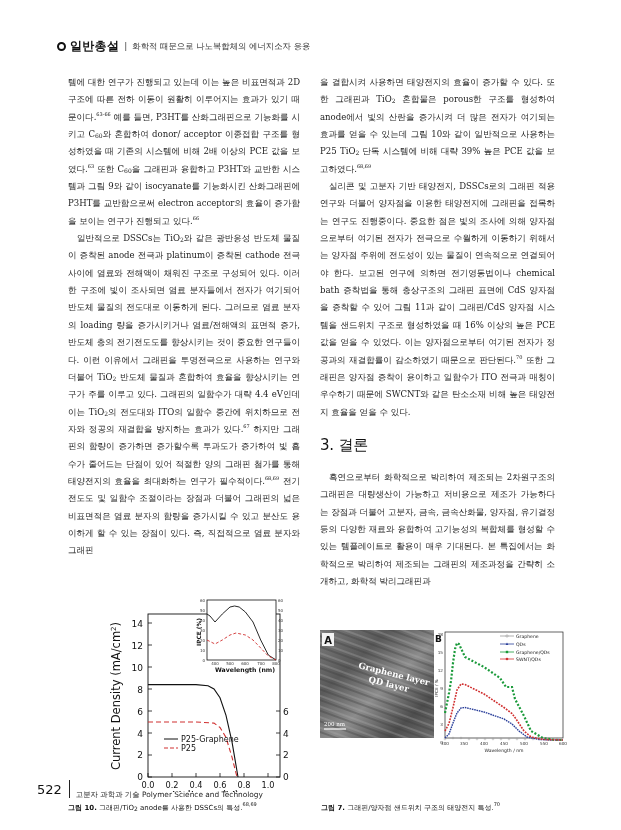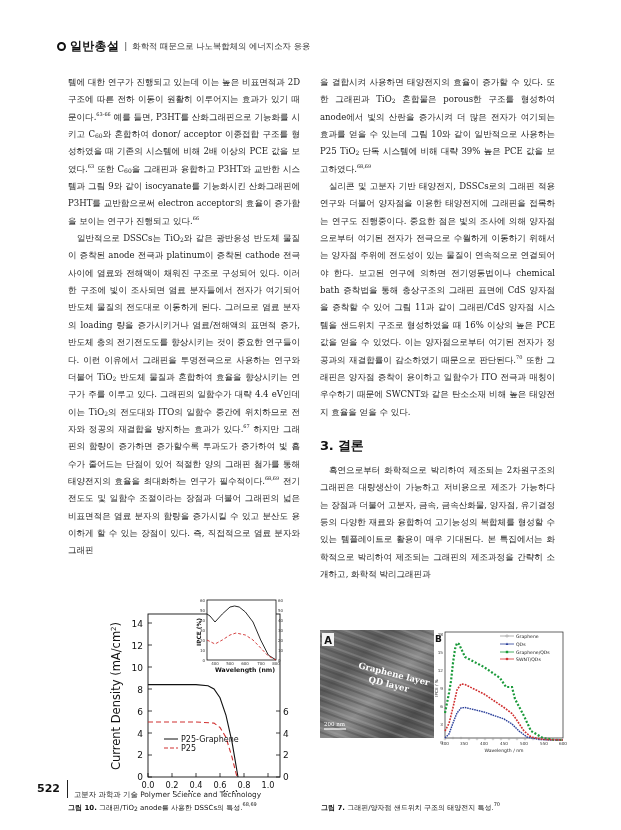--- a/index.html
+++ b/index.html
@@ -13,29 +13,29 @@
   .header .title { font-size: 8.4px; color: #333; }
 
   .col { position: absolute; font-size: 8.55px; line-height: 17.35px; text-align: justify; }
   .col.left { left: 68px; top: 74px; width: 232px; }
   .col.right { left: 320px; top: 74px; width: 235px; }
   .col p { text-align: justify; text-align-last: left; }
   .col p.indent { text-indent: 9px; }
   sup { font-size: 5px; line-height: 0; vertical-align: 4px; }
   sub { font-size: 6px; line-height: 0; vertical-align: -1px; }
   .heading { font-family: "DejaVu Sans", "Liberation Sans", sans-serif; font-size: 8.4px; letter-spacing: -0.2px; margin: 17px 0 0 0; line-height: 17px; color: #111; }
-  .heading.big { font-size: 13px; font-weight: bold; margin-top: 16px; margin-bottom: 8px; }
+  .heading.big { font-size: 15px; font-weight: normal; margin-top: 16px; margin-bottom: 15px; }
 
   .fig10 { position: absolute; left: 58px; top: 592px; width: 250px; height: 200px; }
   .fig11 { position: absolute; left: 318px; top: 628px; width: 260px; height: 150px; }
   .caption { position: absolute; font-family: "DejaVu Sans", "Liberation Sans", sans-serif; font-size: 7px; color: #111; white-space: nowrap; }
   .caption b { font-weight: bold; }
 
   .footer { position: absolute; left: 37px; top: 780px; height: 24px; display: flex; align-items: flex-start; font-family: "DejaVu Sans", "Liberation Sans", sans-serif; }
-  .footer .pageno { font-weight: bold; font-size: 11px; margin-top: 2px; color: #111; }
+  .footer .pageno { font-weight: normal; font-size: 13px; margin-top: 2px; color: #111; }
   .footer .bar { width: 1px; height: 18px; background: #222; margin: 0 6px 0 7px; }
   .footer .journal { font-size: 7.4px; margin-top: 10px; color: #222; }
 </style>
 </head>
 <body>
 
 <div class="header">
   <span class="ring"></span>
   <span class="section">일반총설</span>
   <span class="sep">|</span>

